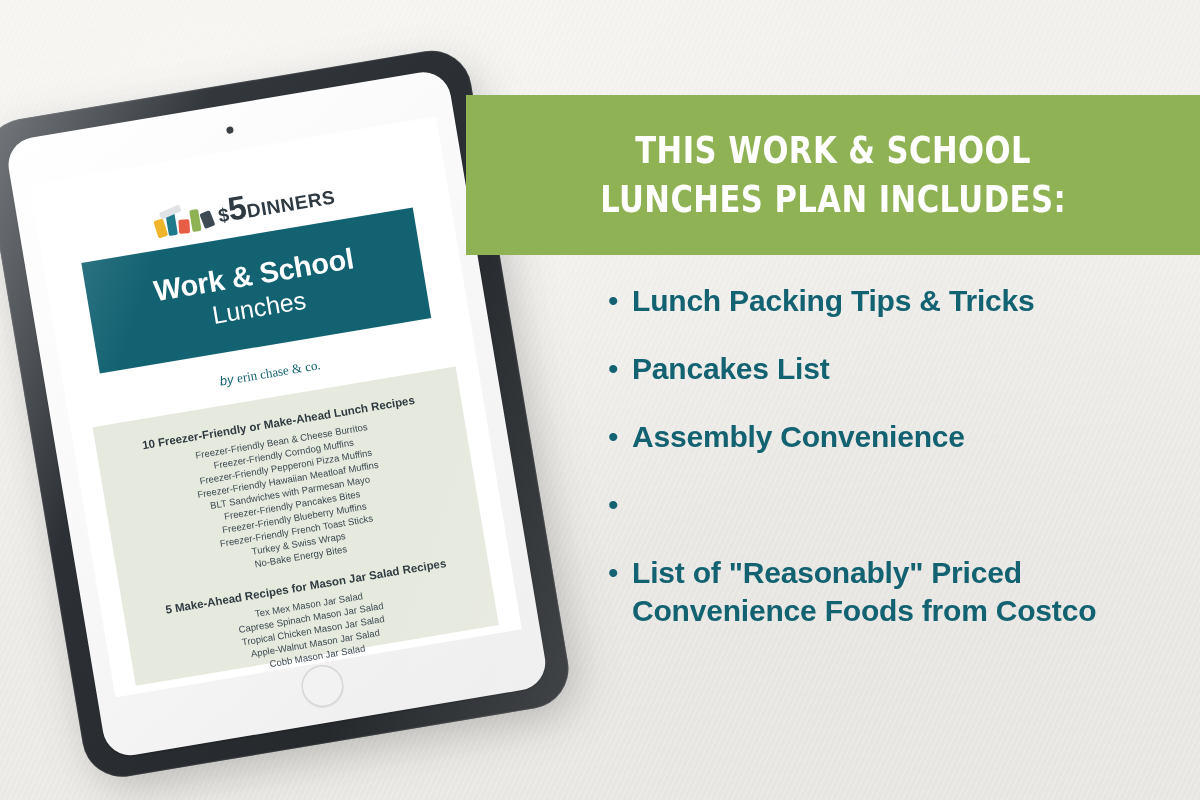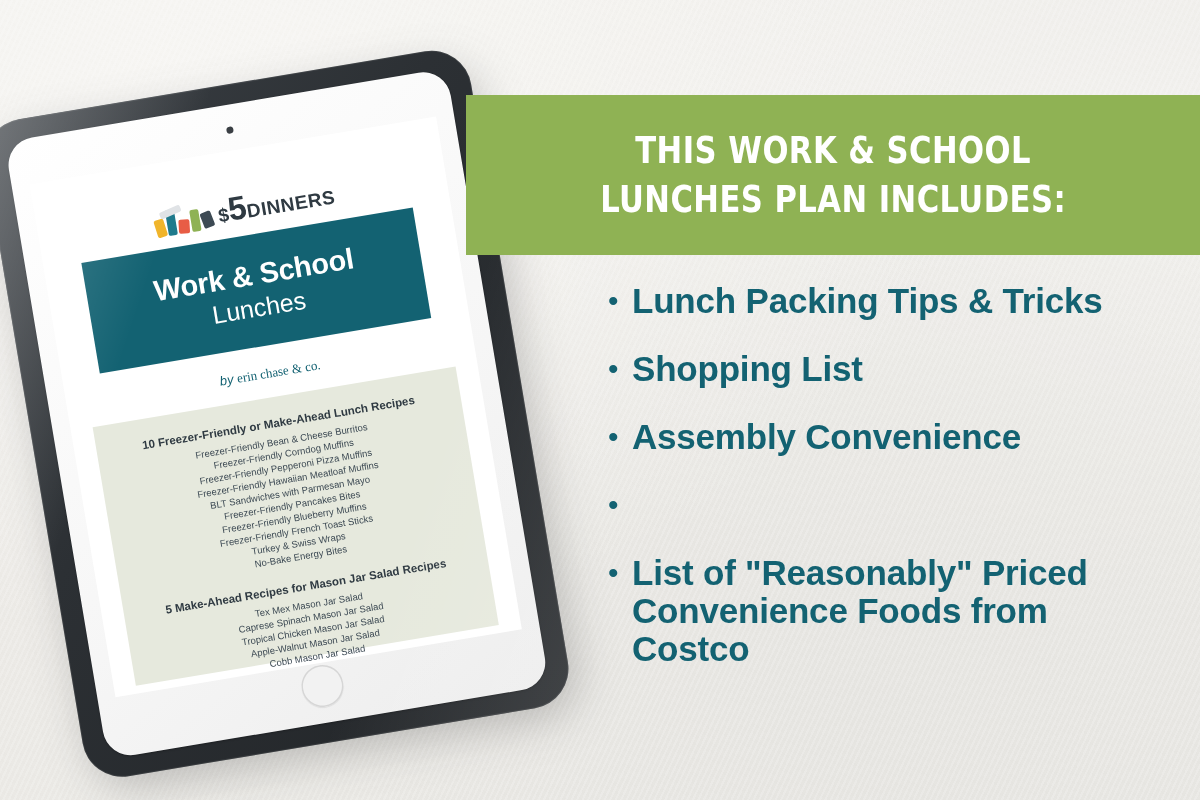--- a/index.html
+++ b/index.html
@@ -64,21 +64,21 @@
   }
   .bullet-dot {
     color: #136272;
     font-size: 30px;
     line-height: 38px;
     width: 24px;
     flex: 0 0 24px;
   }
   .bullet-text {
     color: #136272;
-    font-size: 35px;
+    font-size: 30px;
     font-weight: 700;
     line-height: 38px;
     letter-spacing: -.2px;
   }
   .bullet-text.multiline { max-width: 510px; }
 
   
   #tablet-wrap {
     position: absolute;
     left: 22px; top: 70px;
@@ -290,21 +290,21 @@
     <div class="band-line">Lunches Plan Includes:</div>
   </div>
 
   <div id="bullet-list">
       <div class="bullet-row">
         <span class="bullet-dot">•</span>
         <span class="bullet-text">Lunch Packing Tips &amp; Tricks</span>
       </div>
       <div class="bullet-row">
         <span class="bullet-dot">•</span>
-        <span class="bullet-text">Shopping List</span>
+        <span class="bullet-text">Pancakes List</span>
       </div>
       <div class="bullet-row">
         <span class="bullet-dot">•</span>
         <span class="bullet-text">Assembly Convenience</span>
       </div>
       <div class="bullet-row">
         <span class="bullet-dot">•</span>
       </div>
       <div class="bullet-row">
         <span class="bullet-dot">•</span>

